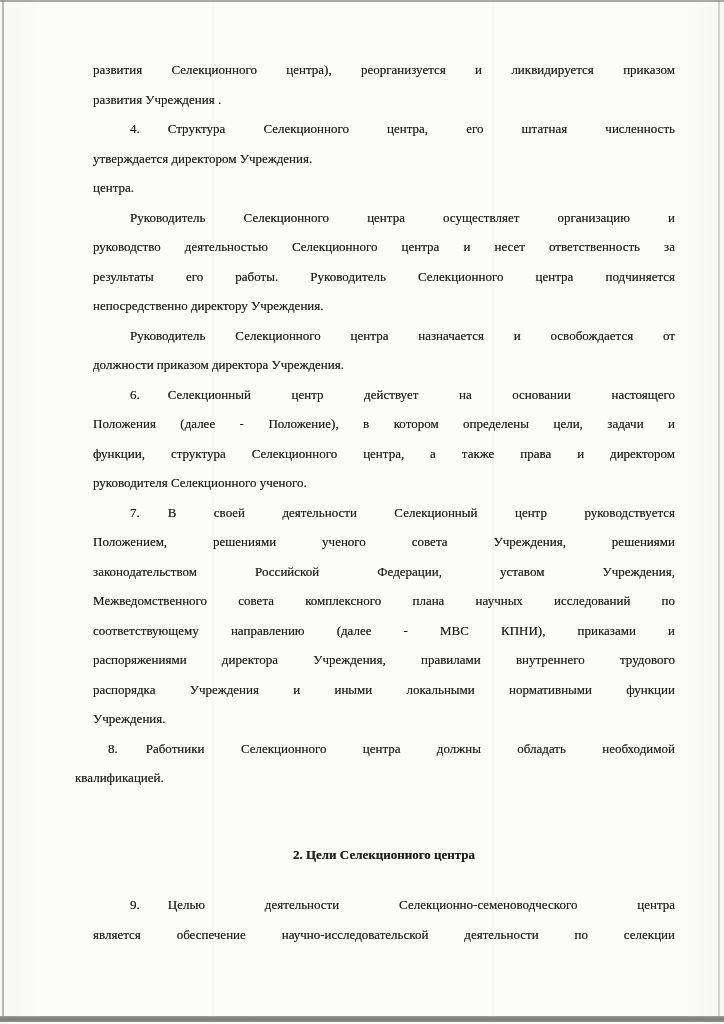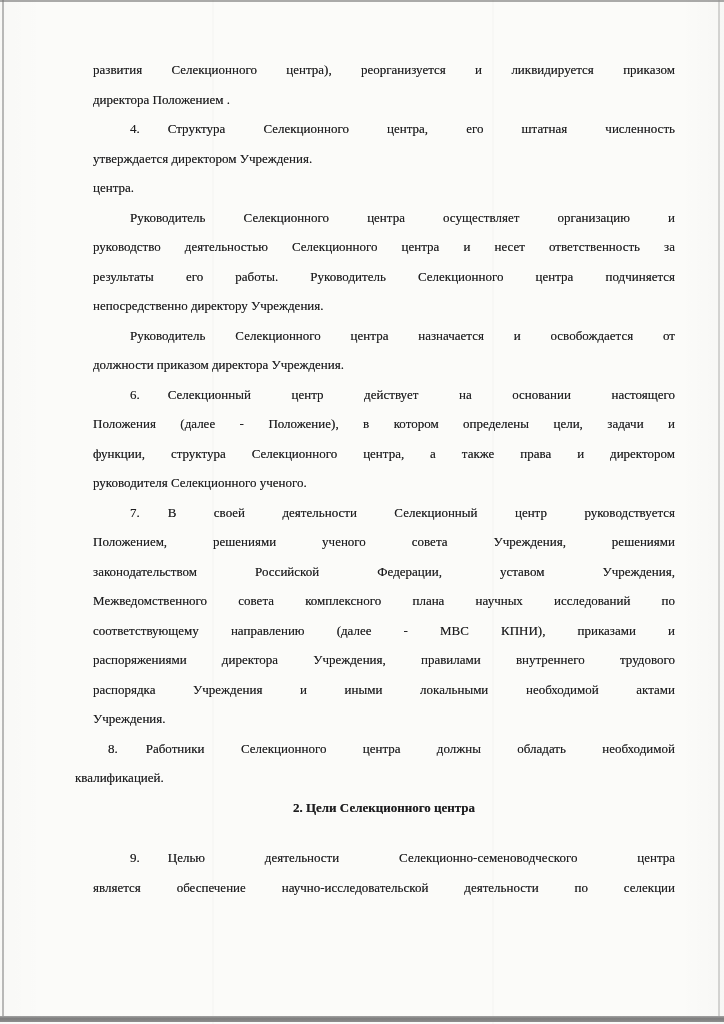--- a/index.html
+++ b/index.html
@@ -53,36 +53,37 @@
   .line.first { padding-left: 37px; }
   .num { margin-right: 28px; }
   .para.outdent { margin-left: -18px; }
   .para.outdent .line.first { padding-left: 33px; }
   .para.gap { margin-top: 21px; }
   .heading {
     height: 29.5px;
     line-height: 29.5px;
     text-align: center;
     font-weight: bold;
+    margin-top: 47px;
   }
 </style>
 </head>
 <body>
 
 <div class="page">
   <div class="streak streak-1"></div>
   <div class="streak streak-2"></div>
   <div class="edge edge-top"></div>
   <div class="edge edge-left"></div>
   <div class="edge edge-right"></div>
   <div class="edge edge-bottom"></div>
   <div class="content" id="doc-content">
       <div class="para">
         <div class="line j">развития Селекционного центра), реорганизуется и ликвидируется приказом</div>
-        <div class="line">директора Положением .</div>
+        <div class="line">развития Учреждения .</div>
       </div>
       <div class="para">
         <div class="line j first"><span class="num">4.</span><span>Структура Селекционного центра, его штатная численность</span></div>
         <div class="line">утверждается директором Учреждения.</div>
       </div>
       <div class="para">
         <div class="line">центра.</div>
       </div>
       <div class="para">
         <div class="line j first">Руководитель Селекционного центра осуществляет организацию и</div>
@@ -100,21 +101,21 @@
         <div class="line j">функции, структура Селекционного центра, а также права и директором</div>
         <div class="line">руководителя Селекционного ученого.</div>
       </div>
       <div class="para">
         <div class="line j first"><span class="num">7.</span><span>В своей деятельности Селекционный центр руководствуется</span></div>
         <div class="line j">Положением, решениями ученого совета Учреждения, решениями</div>
         <div class="line j">законодательством Российской Федерации, уставом Учреждения,</div>
         <div class="line j">Межведомственного совета комплексного плана научных исследований по</div>
         <div class="line j">соответствующему направлению (далее - МВС КПНИ), приказами и</div>
         <div class="line j">распоряжениями директора Учреждения, правилами внутреннего трудового</div>
-        <div class="line j">распорядка Учреждения и иными локальными необходимой актами</div>
+        <div class="line j">распорядка Учреждения и иными локальными нормативными функции</div>
         <div class="line">Учреждения.</div>
       </div>
       <div class="para outdent">
         <div class="line j first"><span class="num">8.</span><span>Работники Селекционного центра должны обладать необходимой</span></div>
         <div class="line">квалификацией.</div>
       </div>
       <div class="heading">2. Цели Селекционного центра</div>
       <div class="para gap">
         <div class="line j first"><span class="num">9.</span><span>Целью деятельности Селекционно-семеноводческого центра</span></div>
         <div class="line j">является обеспечение научно-исследовательской деятельности по селекции</div>

